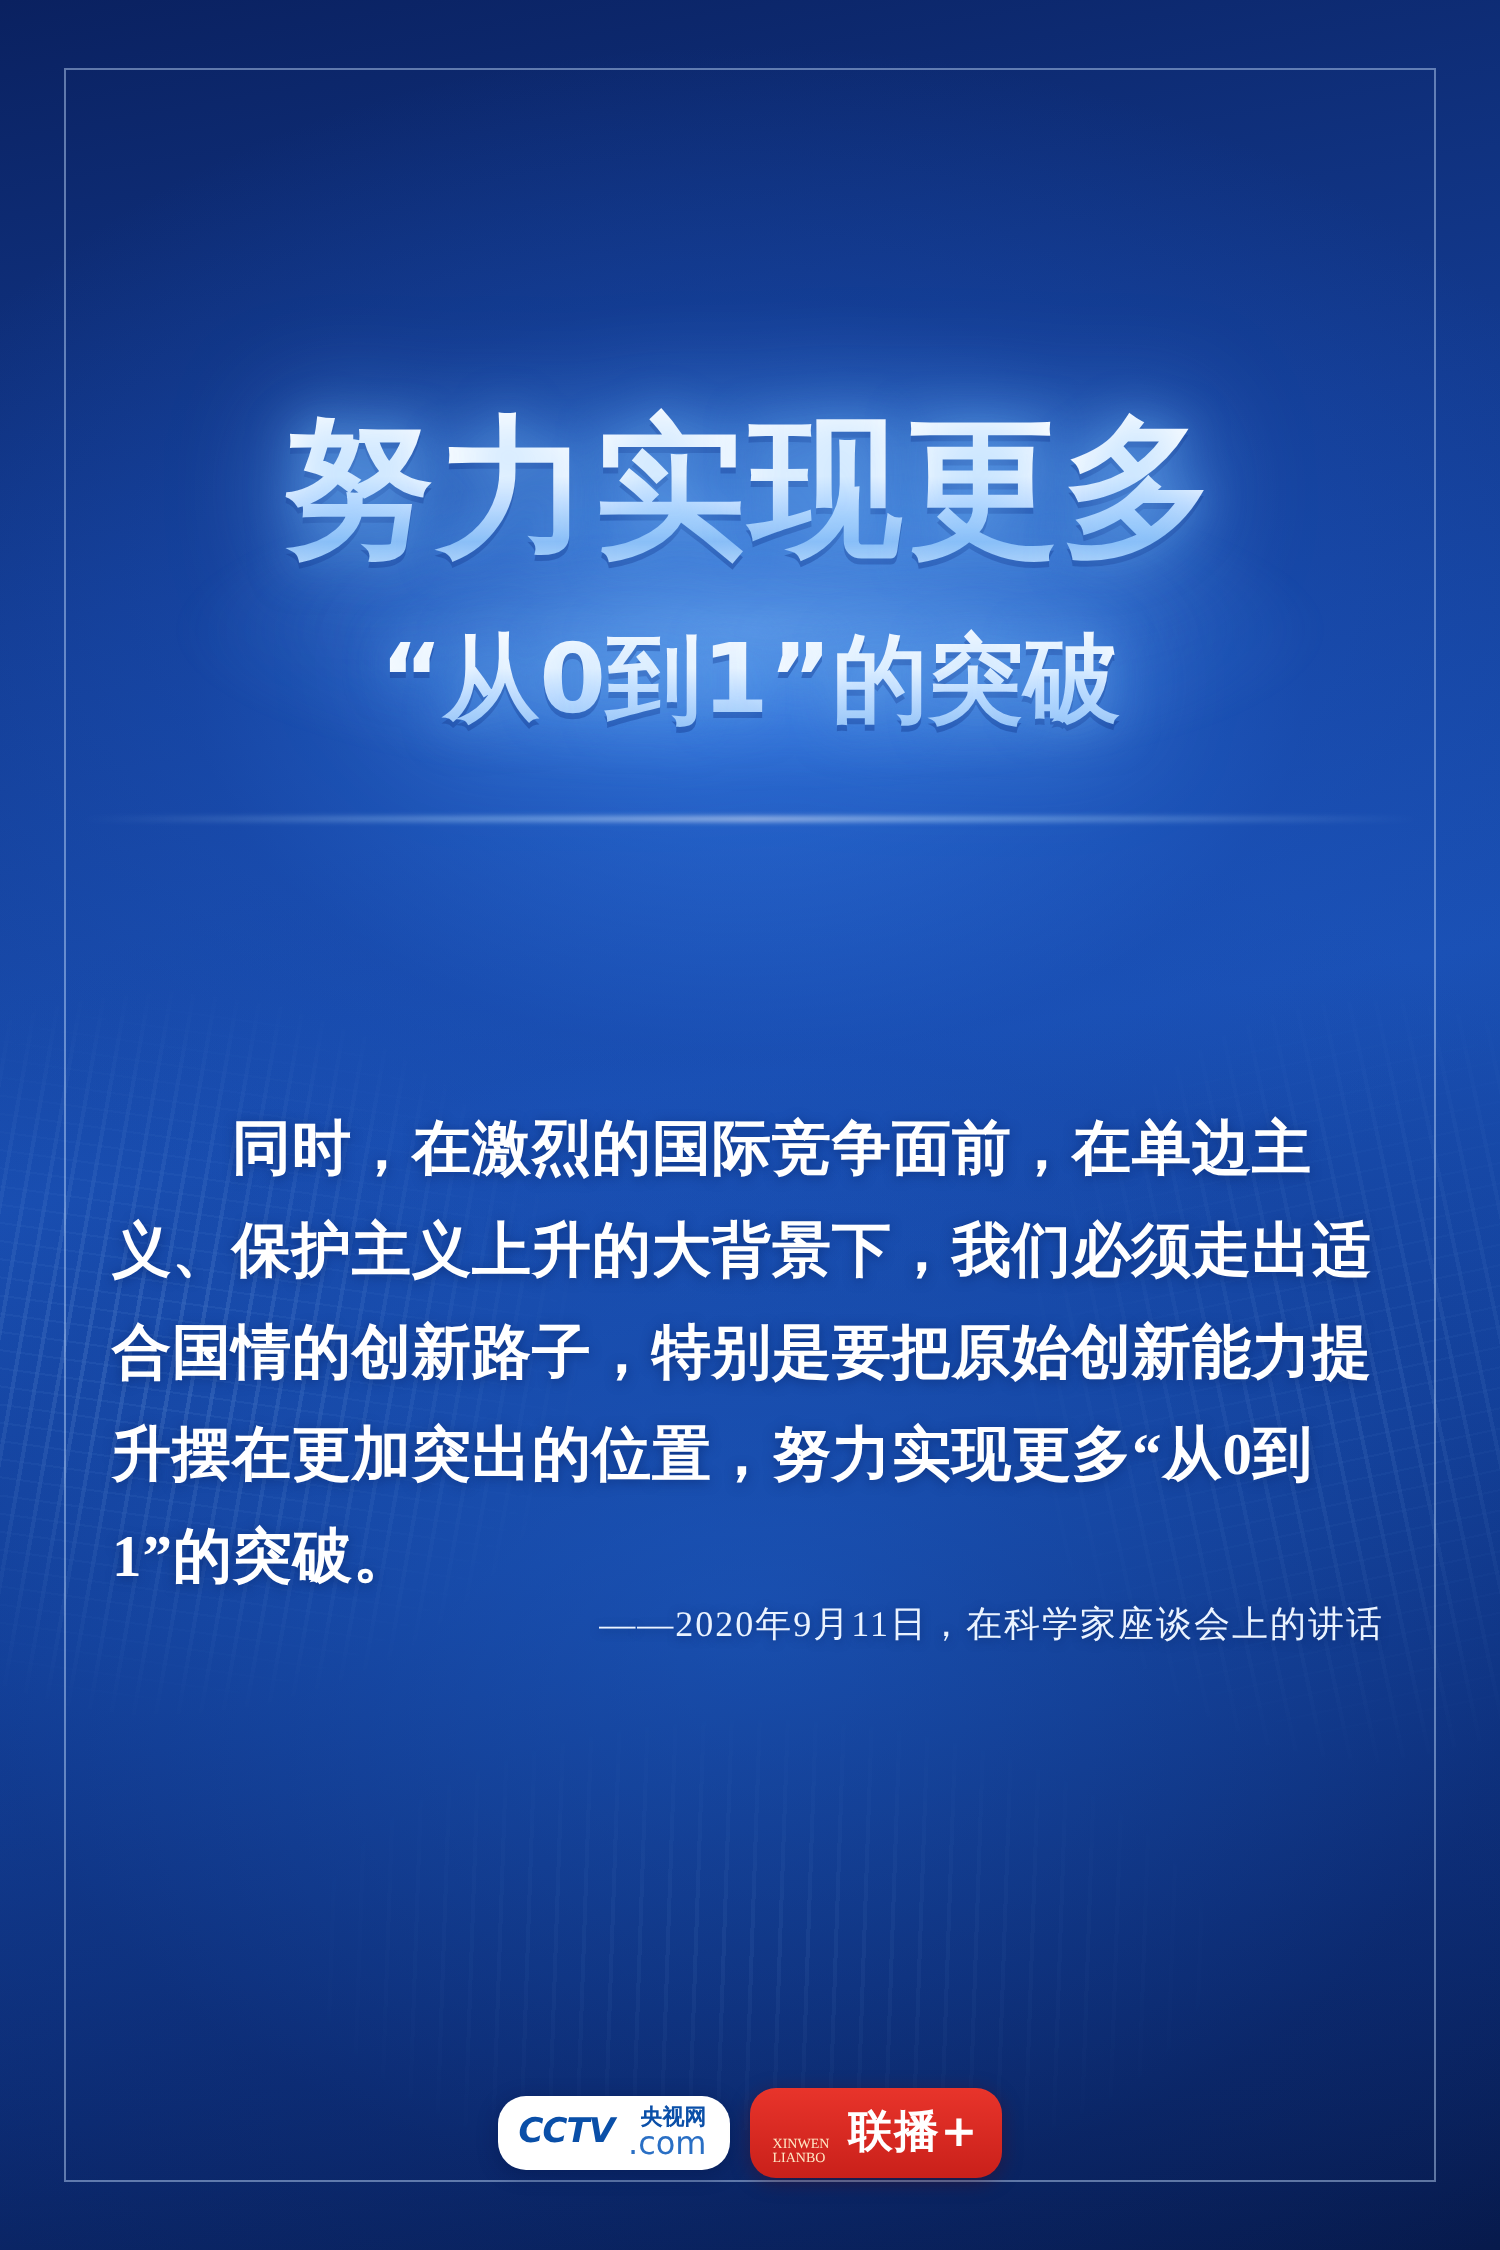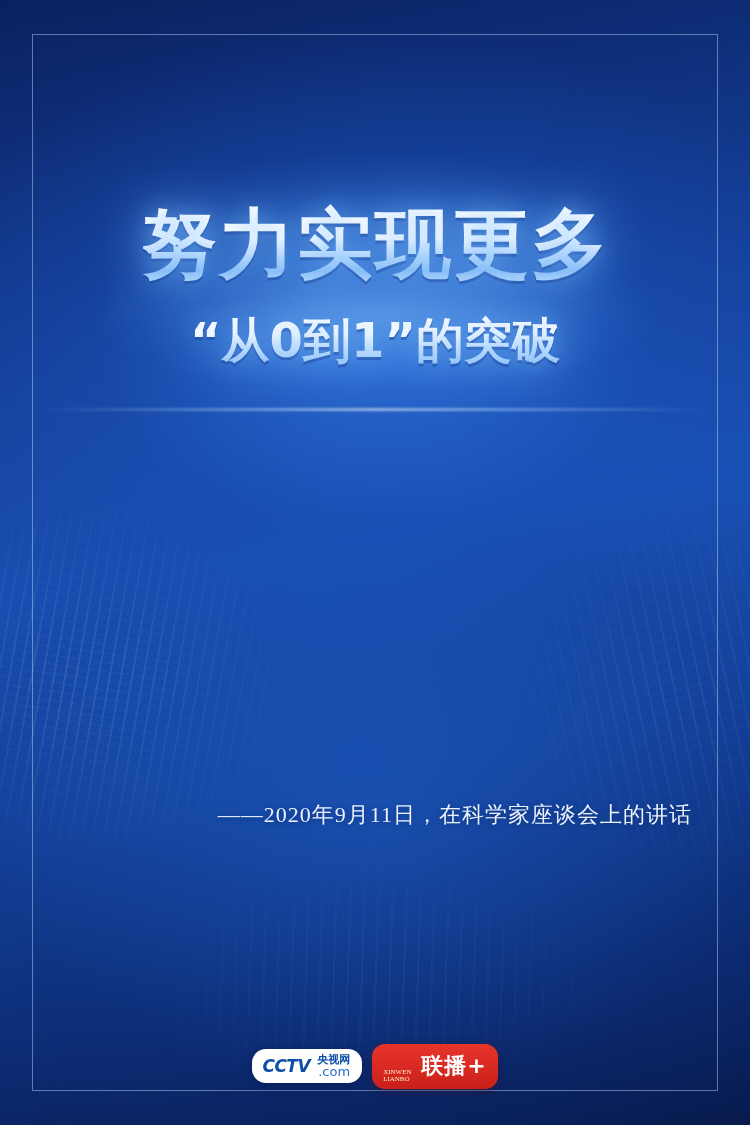--- a/index.html
+++ b/index.html
@@ -124,21 +124,21 @@
     color: #ffffff;
     text-indent: 60px;
     letter-spacing: 0.5px;
     text-shadow: 0 1px 6px rgba(8,40,110,0.65);
   }
 
   .source-line {
     position: absolute;
     right: 58px; top: 800px;
     font-family: "Liberation Serif", "DejaVu Serif", serif;
-    font-size: 22px;
+    font-size: 18px;
     letter-spacing: 1px;
     color: #eaf3ff;
     text-shadow: 0 1px 5px rgba(8,40,110,0.7);
   }
 
   .logo-bar {
     position: absolute;
     left: 0; bottom: 36px;
     width: 750px;
     display: flex;
@@ -170,21 +170,21 @@
     text-align: right;
   }
   .cctv-cn {
     font-family: "DejaVu Sans", "Liberation Sans", sans-serif;
     font-size: 11px;
     font-weight: bold;
     color: #0a4fa8;
   }
   .cctv-com {
     font-family: "DejaVu Sans", "Liberation Sans", sans-serif;
-    font-size: 13px;
+    font-size: 16px;
     color: #2a6fc4;
   }
   .lianbo {
     display: flex;
     align-items: center;
     gap: 4px;
     background: linear-gradient(180deg, #e8342b 0%, #c9201a 100%);
     border-radius: 13px;
     padding: 5px 11px;
     box-shadow: 0 2px 10px rgba(90,0,0,0.35);
@@ -215,20 +215,23 @@
   <div class="tex-bottom"></div>
   <div class="glow-band"></div>
   <div class="glow-line"></div>
   <div class="frame"></div>
 
   <div class="title-block">
     <div class="title-line">努力实现更多</div>
     <div class="title-line second">“从0到1”的突破</div>
   </div>
 
+  <div class="body-block">
+    <p class="body-text">同时，在激烈的国际竞争面前，在单边主义、保护主义上升的大背景下，我们必须走出适合国情的创新路子，特别是要把原始创新能力提升摆在更加突出的位置，努力实现更多“从0到1”的突破。</p>
+  </div>
 
   <div class="source-line">——2020年9月11日，在科学家座谈会上的讲话</div>
 
   <div class="logo-bar">
     <div class="logo-pill">
       <span class="cctv-mark">CCTV</span>
       <span class="cctv-txt">
         <span class="cctv-cn">央视网</span>
         <span class="cctv-com">.com</span>
       </span>

